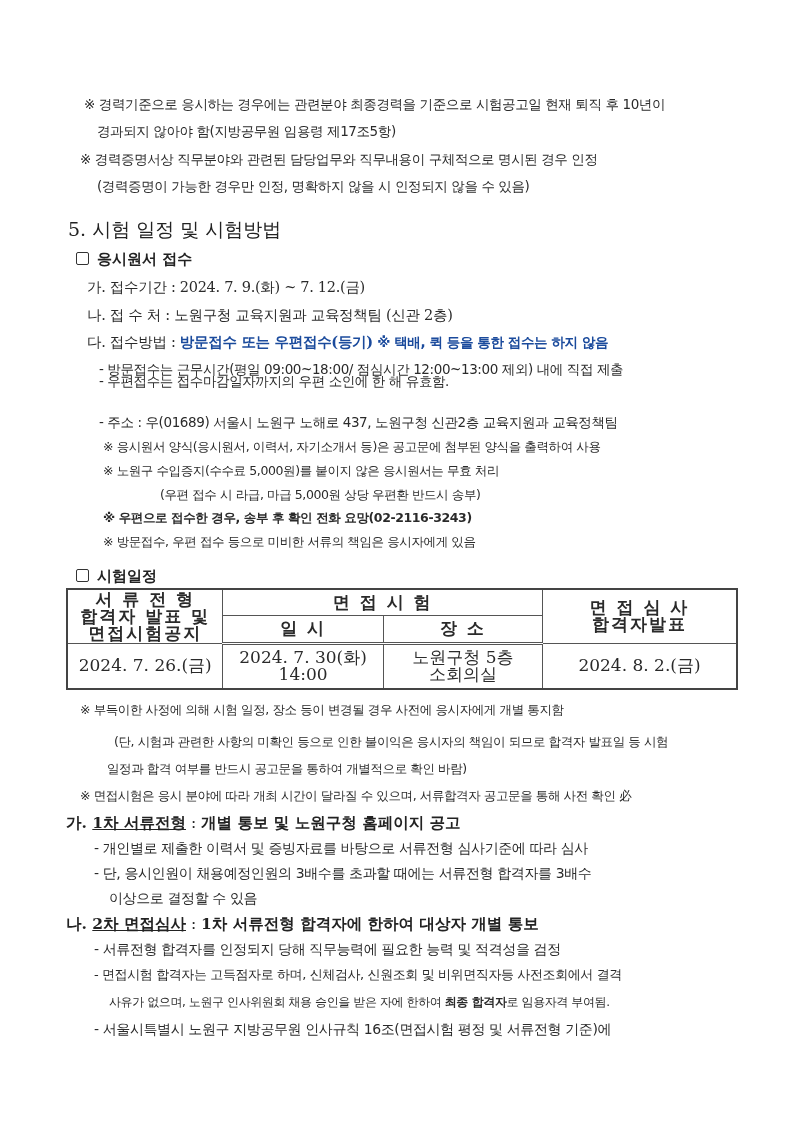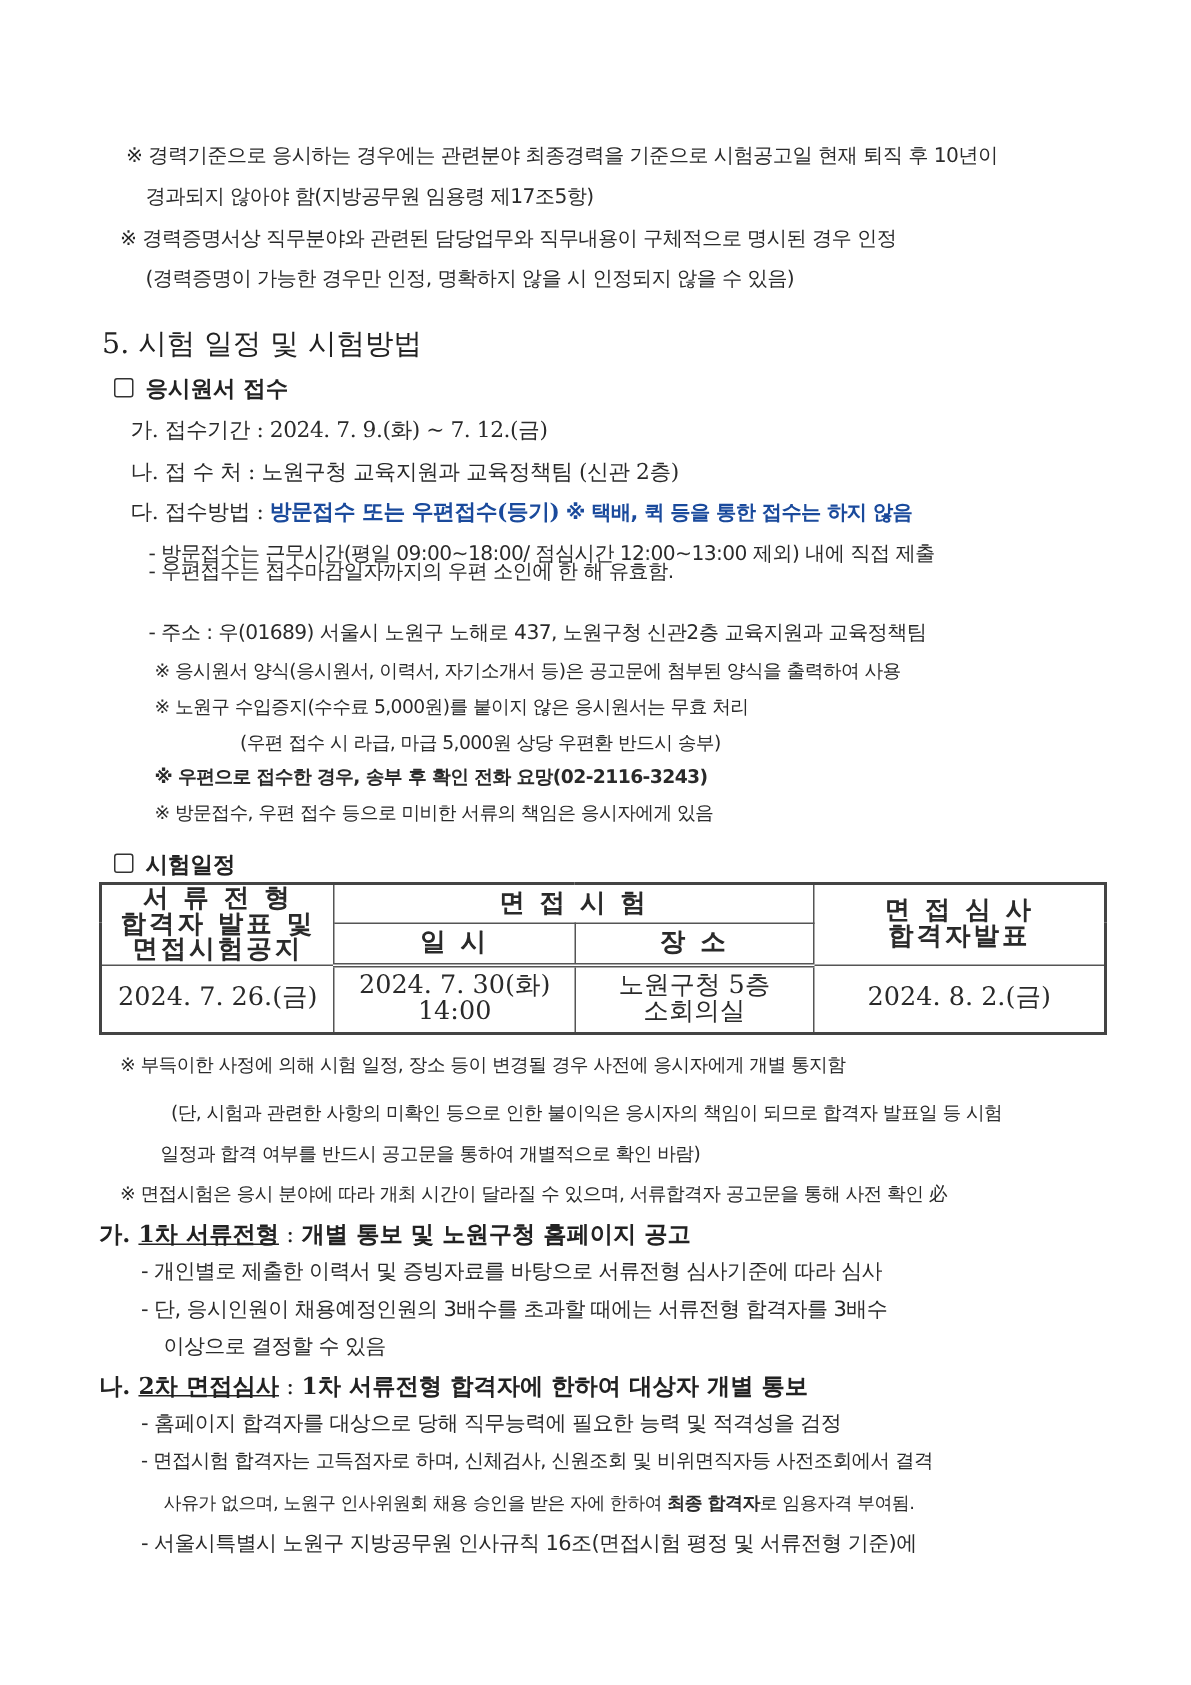--- a/index.html
+++ b/index.html
@@ -122,18 +122,18 @@
 <div class="line sub" style="left:66px; top:812px;">
   <span>가. </span><span class="u">1차 서류전형</span><span style="font-weight:normal"> : </span><span>개별 통보 및 노원구청 홈페이지 공고</span>
 </div>
 <div class="line sans" style="left:94px; top:838px; font-size:14px;">- 개인별로 제출한 이력서 및 증빙자료를 바탕으로 서류전형 심사기준에 따라 심사</div>
 <div class="line sans" style="left:94px; top:863px; font-size:14px;">- 단, 응시인원이 채용예정인원의 3배수를 초과할 때에는 서류전형 합격자를 3배수</div>
 <div class="line sans" style="left:109px; top:888px; font-size:14px;">이상으로 결정할 수 있음</div>
 
 <div class="line sub" style="left:66px; top:913px;">
   <span>나. </span><span class="u">2차 면접심사</span><span style="font-weight:normal"> : </span><span>1차 서류전형 합격자에 한하여 대상자 개별 통보</span>
 </div>
-<div class="line sans" style="left:94px; top:939px; font-size:14px;">- 홈페이지 합격자를 대상으로 당해 직무능력에 필요한 능력 및 적격성을 검정</div>
+<div class="line sans" style="left:94px; top:939px; font-size:14px;">- 서류전형 합격자를 인정되지 당해 직무능력에 필요한 능력 및 적격성을 검정</div>
 <div class="line sans" style="left:94px; top:965px; font-size:13px;">- 면접시험 합격자는 고득점자로 하며, 신체검사, 신원조회 및 비위면직자등 사전조회에서 결격</div>
 <div class="line sans" style="left:109px; top:992px; font-size:12px;text-align:right;">
   <span>사유가 없으며, 노원구 인사위원회 채용 승인을 받은 자에 한하여 </span><span class="bold">최종 합격자</span><span>로 임용자격 부여됨.</span>
 </div>
 <div class="line sans" style="left:94px; top:1019px; font-size:14px;">- 서울시특별시 노원구 지방공무원 인사규칙 16조(면접시험 평정 및 서류전형 기준)에</div>
 
 </body></html>

